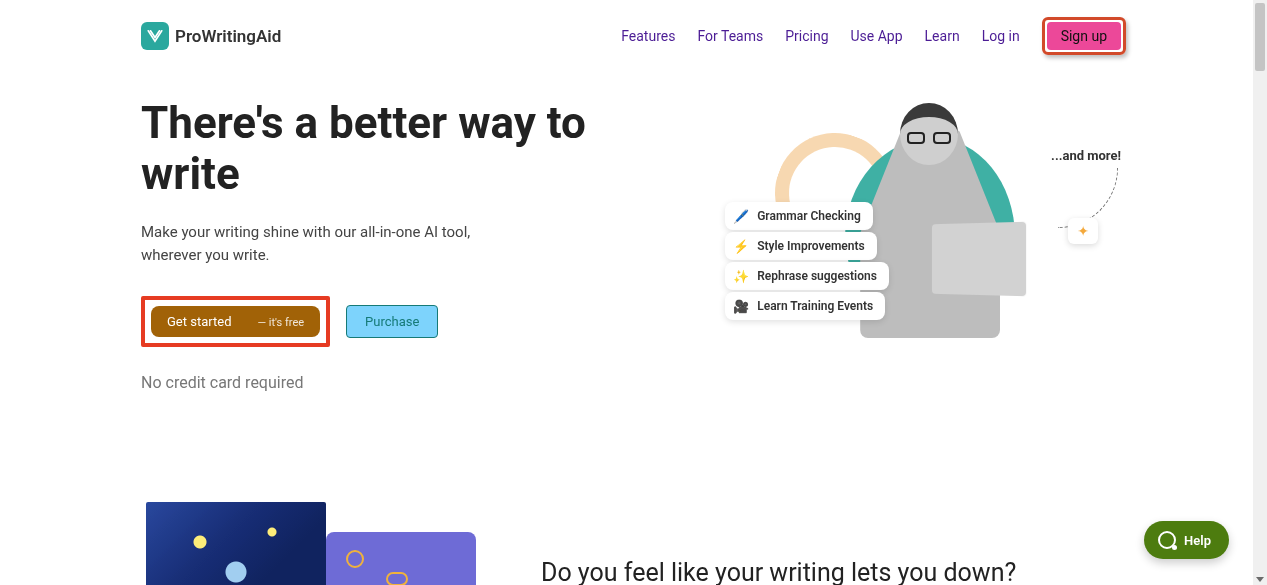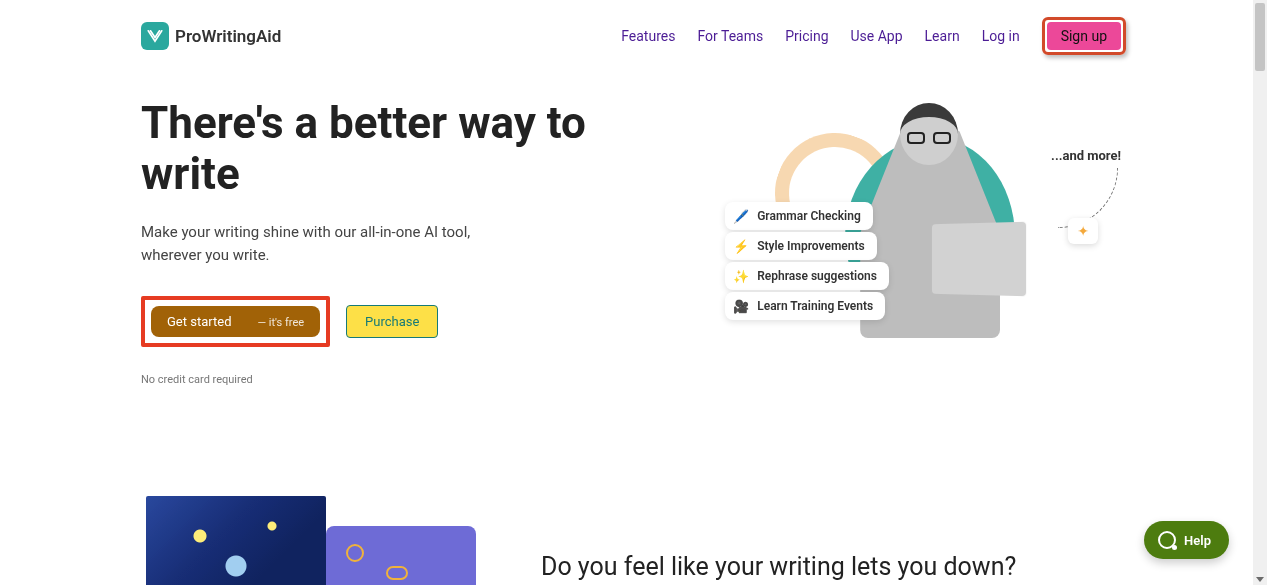--- a/index.html
+++ b/index.html
@@ -101,27 +101,27 @@
     border-radius: 8px;
     padding: 8px 16px;
     font-size: 13px;
     cursor: pointer;
     display: inline-flex; align-items: baseline; gap: 6px;
   }
   .getstarted-btn .sub { font-size: 11px; opacity: 0.85; margin-left: 20px; }
   .purchase-btn {
     border: 1px solid #167a77;
     color: #167a77;
-    background: #fde047;
+    background: #7dd3fc;
     border-radius: 4px;
     padding: 8px 18px;
     font-size: 13px;
     cursor: pointer;
   }
-  .disclaimer { font-size: 11px; color: #777; }
+  .disclaimer { font-size: 16px; color: #777; }
   
   .illus {
     position: absolute;
     inset: 0;
   }
   .feature-pill {
     position: absolute;
     background: #fff;
     border-radius: 8px;
     box-shadow: 0 2px 6px rgba(0,0,0,0.12);

